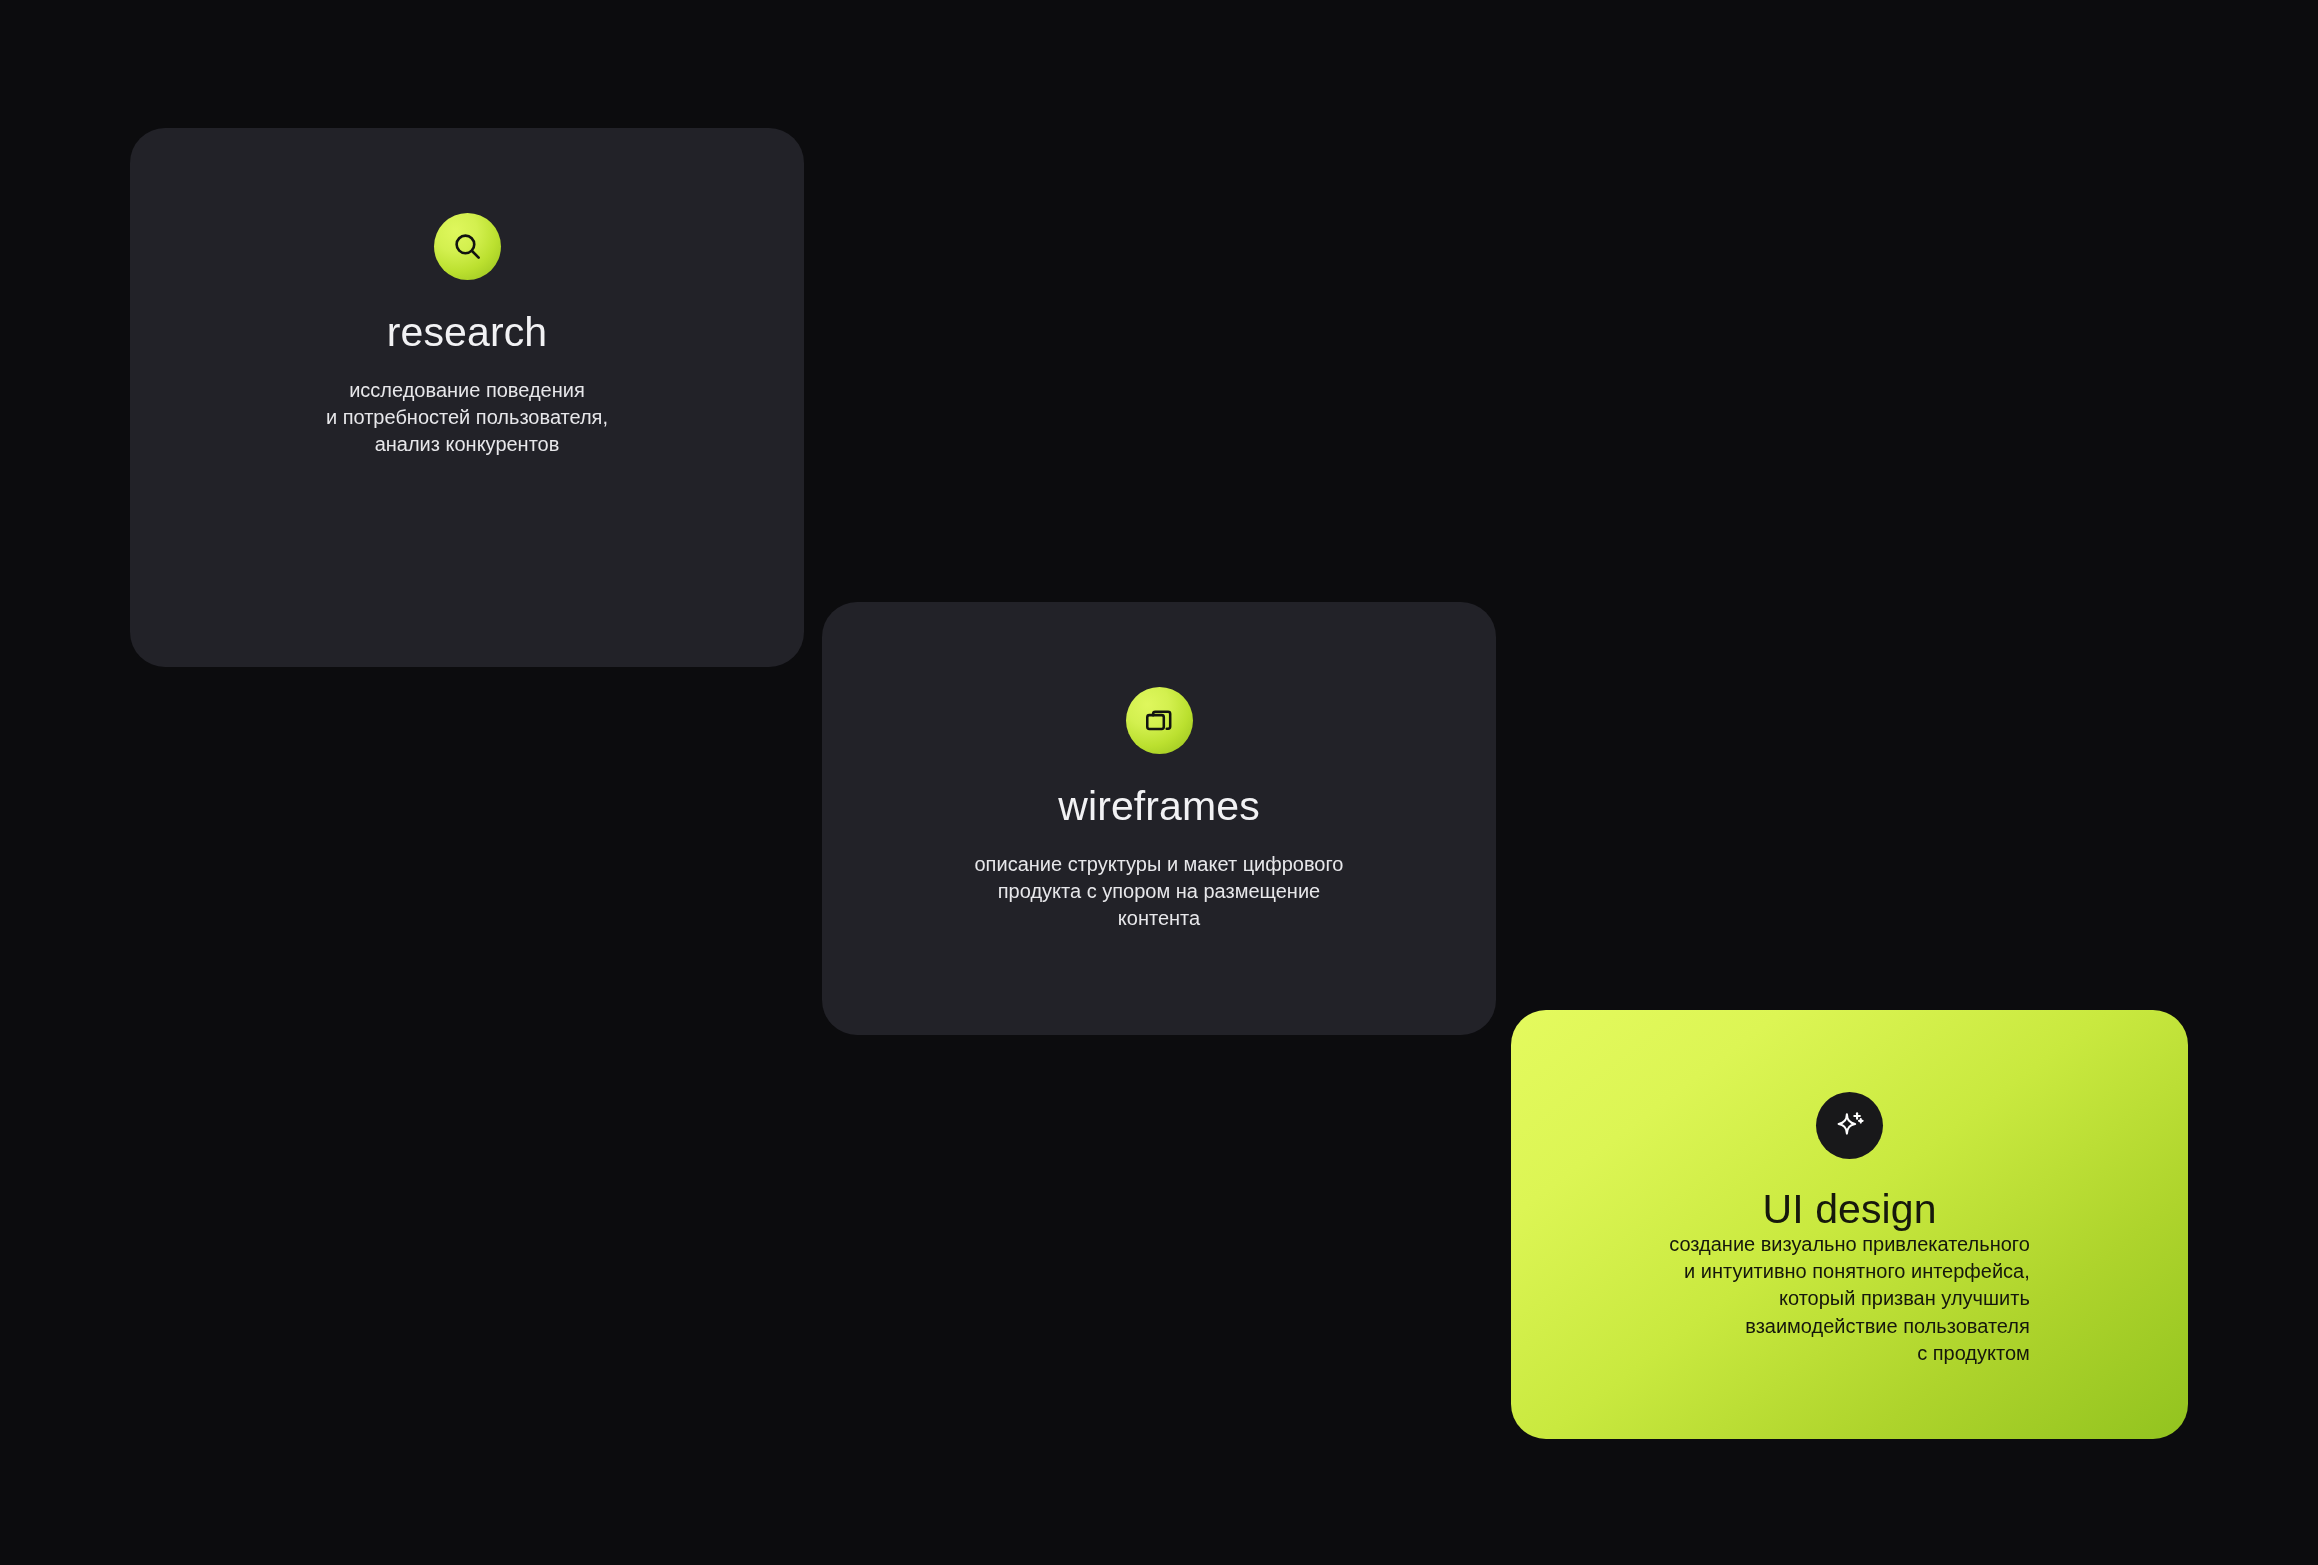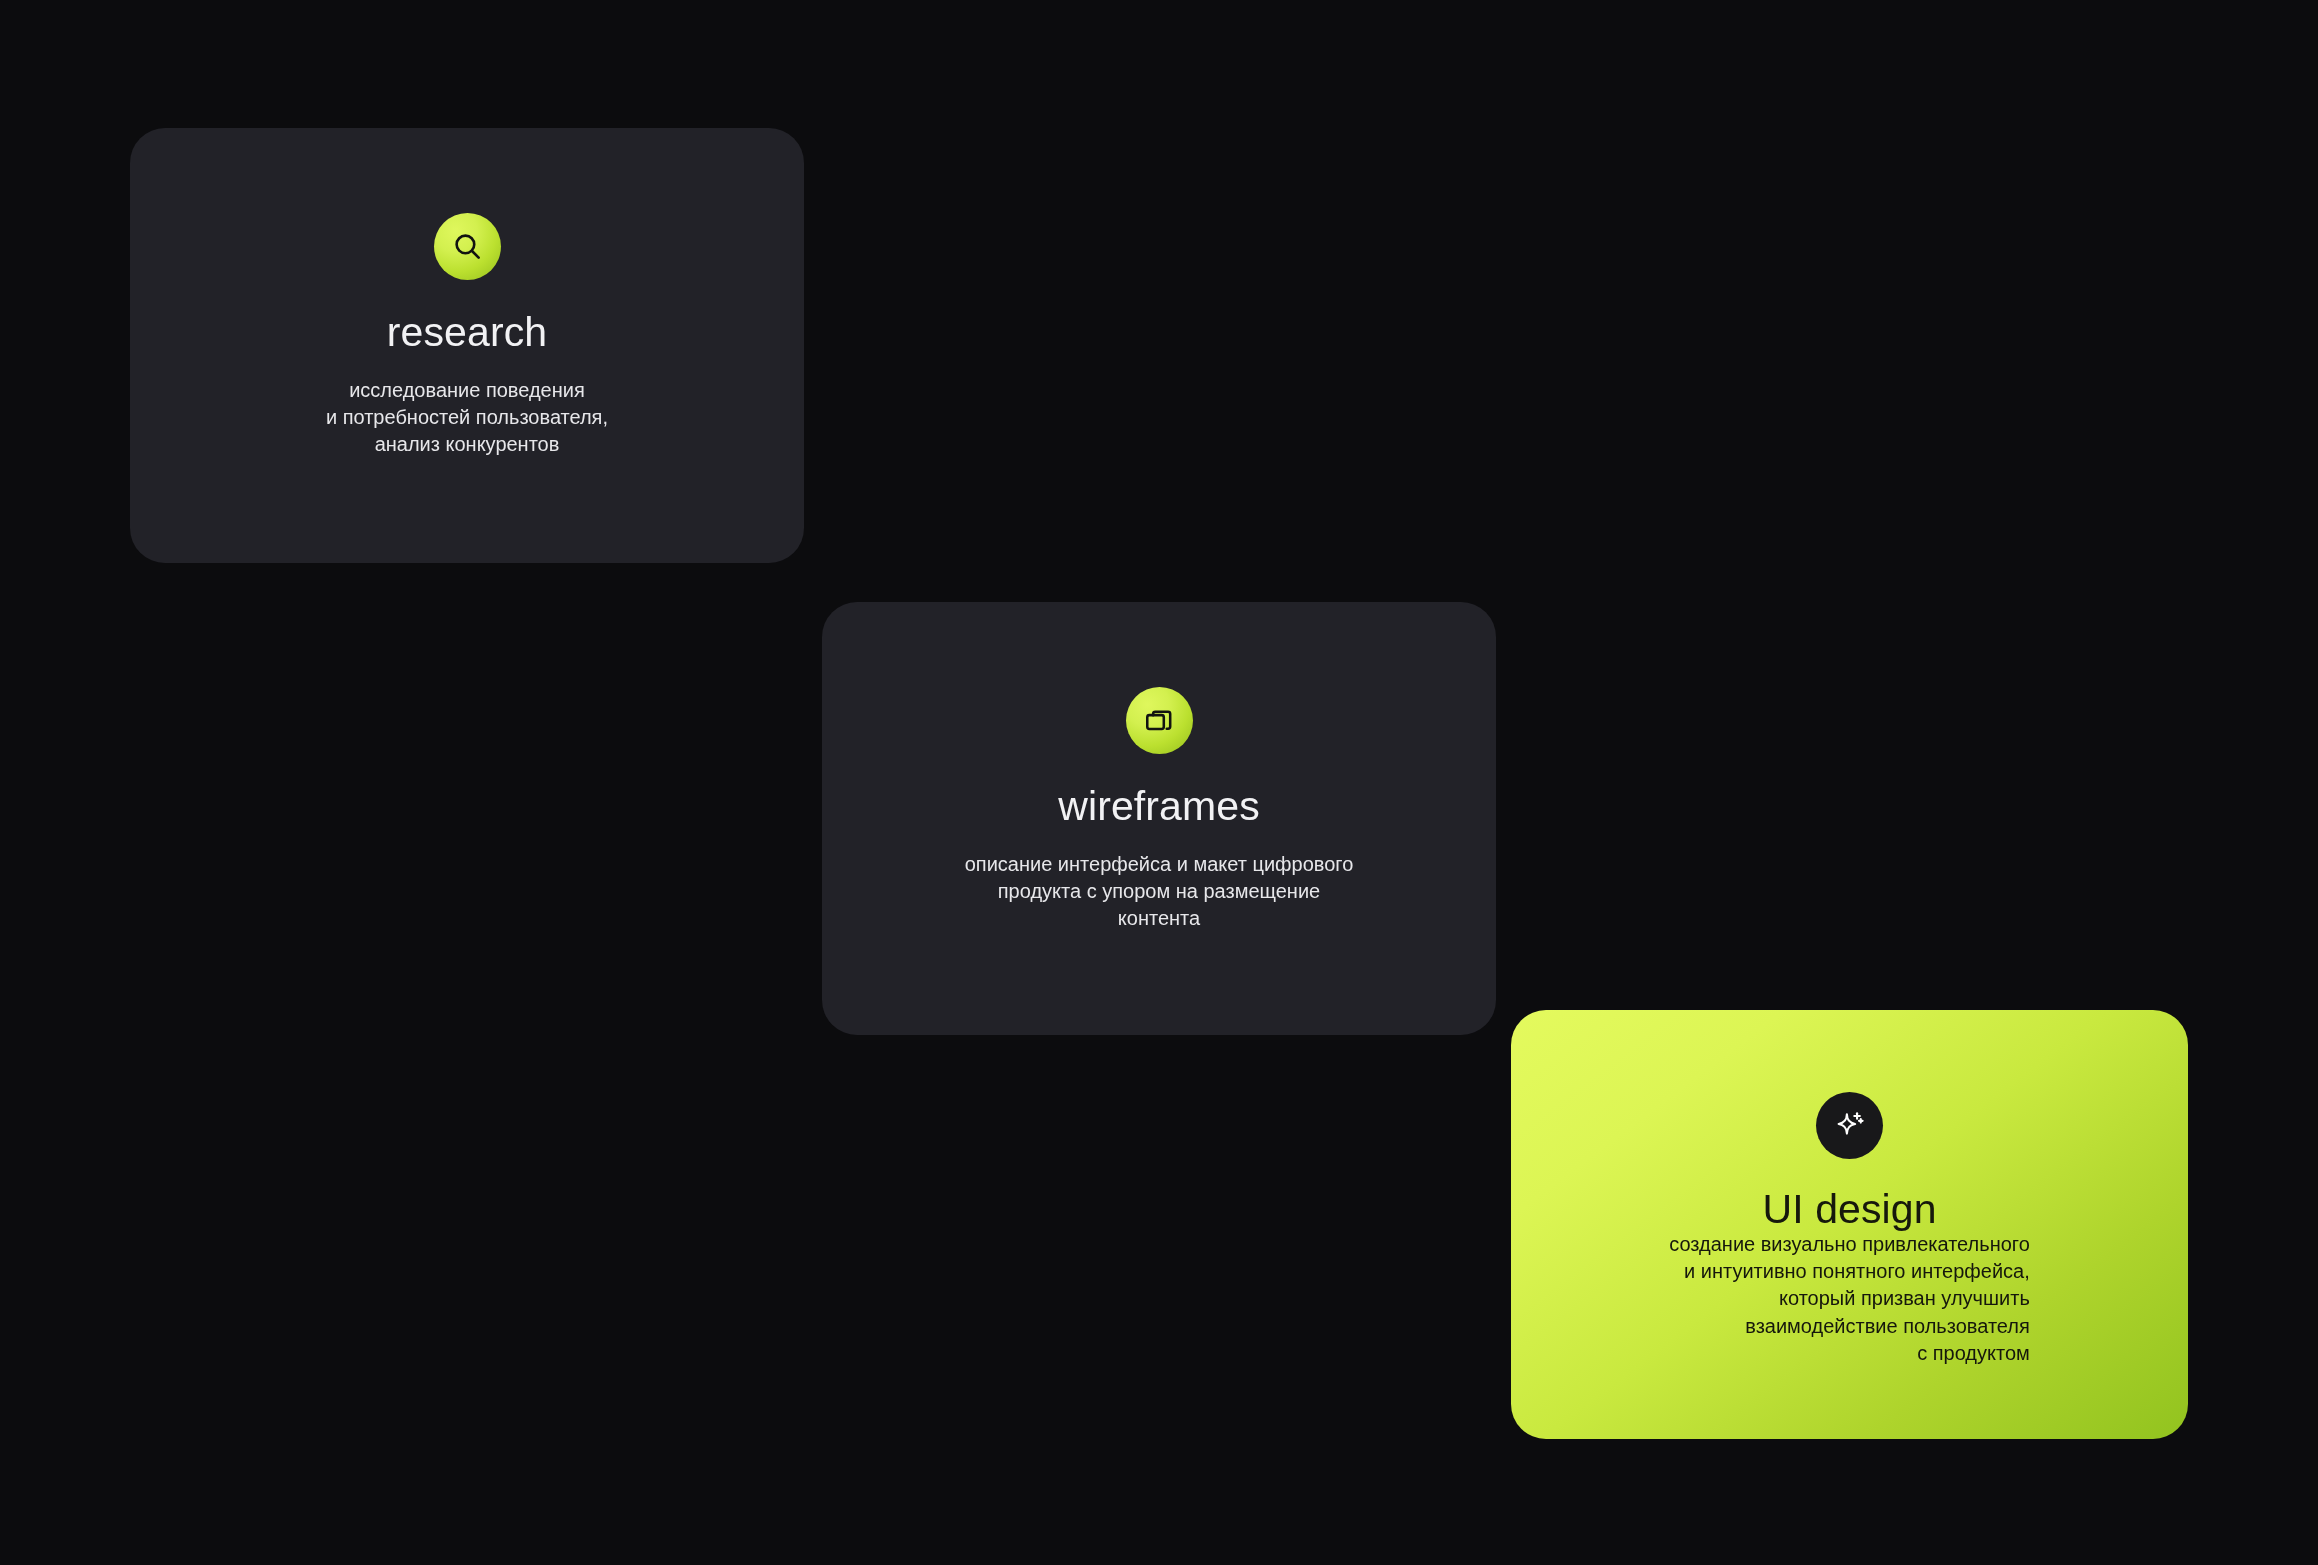--- a/index.html
+++ b/index.html
@@ -31,21 +31,21 @@
     background: #222228;
   }
 
   .card.accent {
     background: linear-gradient(143deg, #e4fa5e 0%, #dcf554 22%, #c9e93f 48%, #aed42c 74%, #92c31f 100%);
   }
 
   
   #card-research {
     left: 130px;  top: 128px;
-    width: 674px; height: 435px;
+    width: 674px; height: 539px;
     padding-top: 85px;
   }
   #card-wireframes {
     left: 822px; top: 602px;
     width: 674px; height: 433px;
     padding-top: 85px;
   }
   #card-uidesign {
     left: 1511px; top: 1010px;
     width: 677px; height: 429px;
@@ -119,21 +119,21 @@
   </div>
 
   <div class="card dark" id="card-wireframes">
     <div class="icon-badge green">
       <svg width="32" height="32" viewBox="0 0 24 24" fill="none" stroke="#121310" stroke-width="1.9" stroke-linecap="round" stroke-linejoin="round">
         <rect x="3.2" y="7.6" width="12.4" height="10.4" rx="1.6"></rect>
         <path d="M7.6 7.6V6.6a1.6 1.6 0 0 1 1.6-1.6h9.6a1.6 1.6 0 0 1 1.6 1.6v9.6a1.6 1.6 0 0 1-1.6 1.6h-1"></path>
       </svg>
     </div>
     <h3 class="card-title">wireframes</h3>
-    <p class="card-desc">описание интерфейса и макет цифрового
+    <p class="card-desc">описание структуры и макет цифрового
 продукта с упором на размещение
 контента</p>
   </div>
 
   <div class="card accent" id="card-uidesign">
     <div class="icon-badge black">
       <svg width="33" height="33" viewBox="0 0 24 24" fill="none" stroke="#ffffff" stroke-width="1.55" stroke-linecap="round" stroke-linejoin="round">
         <path d="M10.1 3.9 C10.1 8.2 12.0 10.2 16.1 10.9 C12.0 11.6 10.1 13.6 10.1 17.9
                  C10.1 13.6 8.2 11.6 4.1 10.9 C8.2 10.2 10.1 8.2 10.1 3.9 Z"></path>
         <line x1="17.5" y1="3.1" x2="17.5" y2="7.1"></line>

